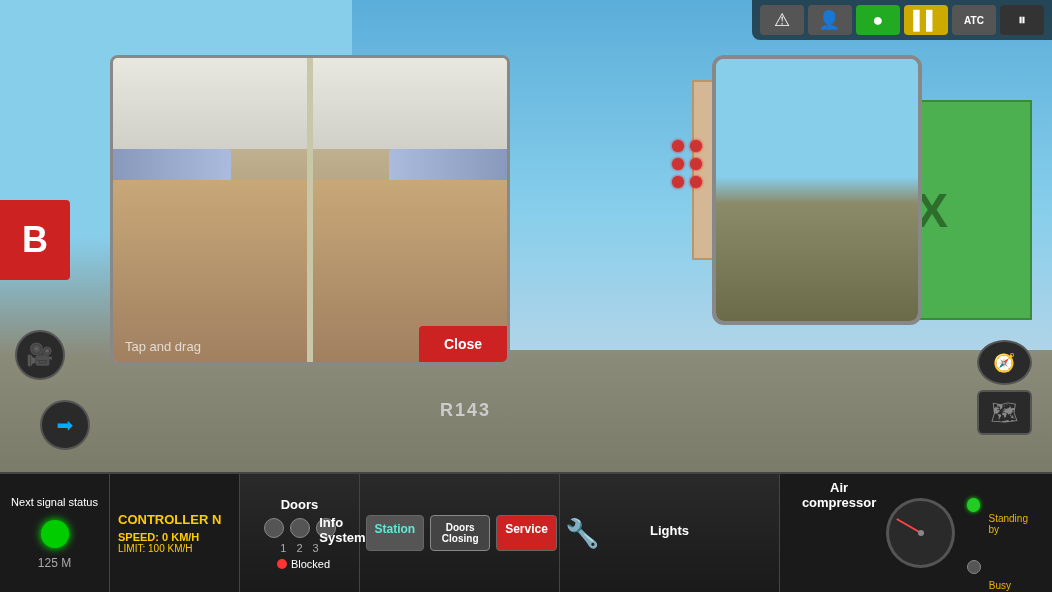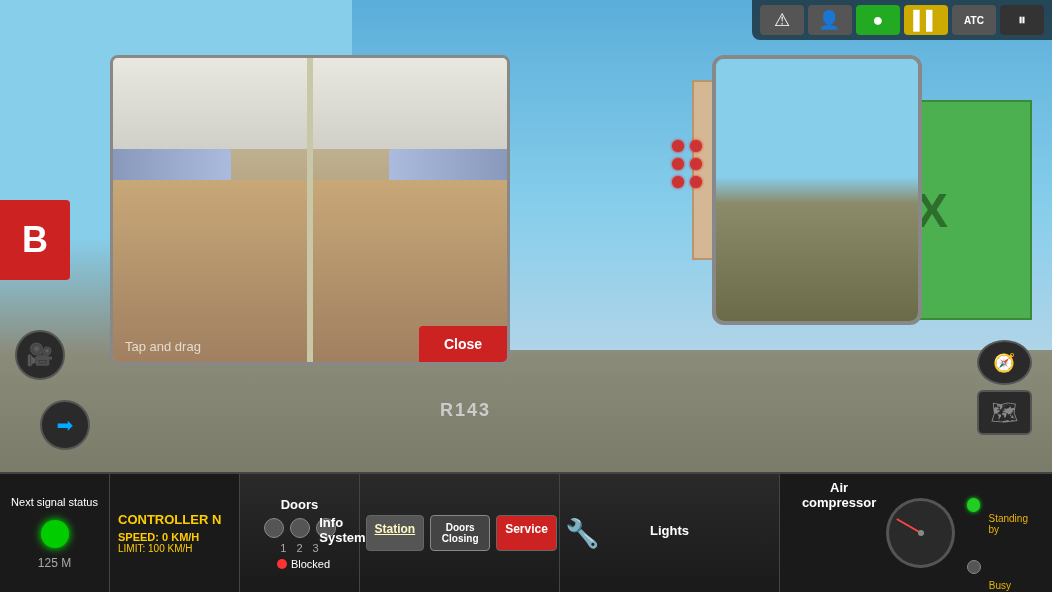--- a/index.html
+++ b/index.html
@@ -239,22 +239,21 @@
       border-radius: 4px;
       font-size: 12px;
       font-weight: bold;
       cursor: pointer;
       border: 1px solid #666;
       text-align: center;
       min-width: 50px;
     }
     .info-btn-gray {
       background: #555;
-      color: #fef9c3;
-      text-decoration: underline;
+      color: #5eead4;
     }
     .info-btn-active {
       background: #444;
       color: white;
       border: 1px solid #888;
     }
     .info-btn-red {
       background: #cc2222;
       color: white;
     }

